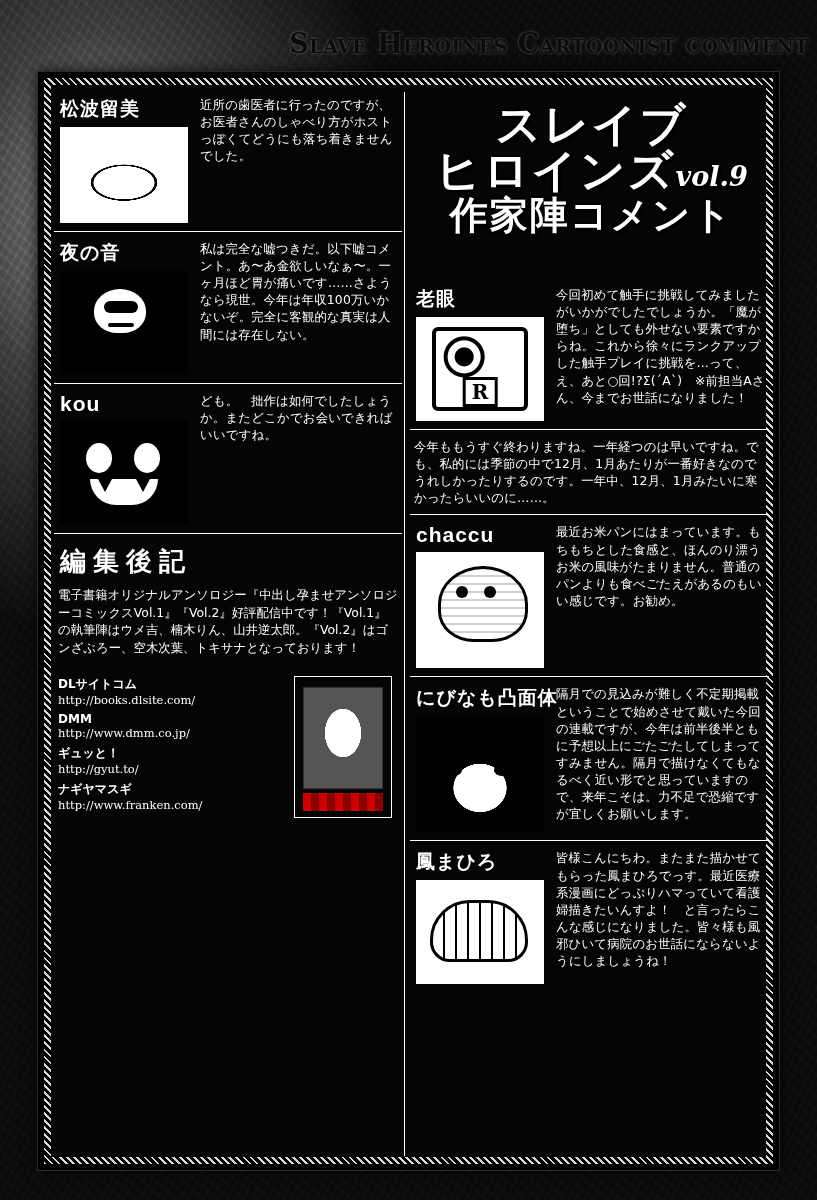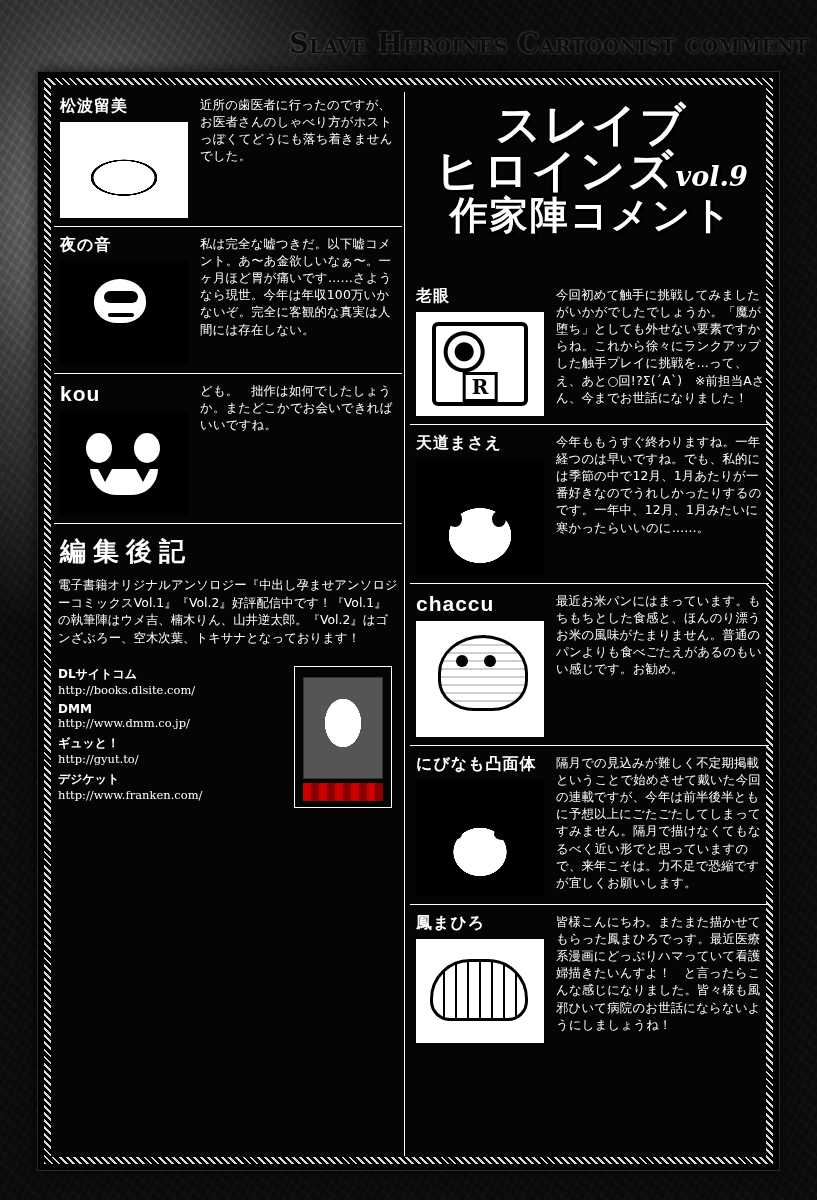--- a/index.html
+++ b/index.html
@@ -126,21 +126,21 @@
   .entry .body {
     flex: 1 1 auto;
     font-family: "DejaVu Sans", sans-serif;
     font-size: 12.4px;
     line-height: 1.38;
     color: #fff;
     letter-spacing: 0.2px;
     padding-top: 2px;
   }
   .author {
-    font-size: 16px;
+    font-size: 19px;
     font-weight: bold;
     color: #fff;
     letter-spacing: 1px;
     margin: 2px 0 5px 2px;
     font-family: "DejaVu Sans", sans-serif;
     white-space: nowrap;
   }
   .author.latin { font-family: "Liberation Sans", sans-serif; font-size: 21px; }
 
   
@@ -406,21 +406,21 @@
             </div>
             <div class="link-item">
               <div class="link-name">DMM</div>
               <div class="link-url">http://www.dmm.co.jp/</div>
             </div>
             <div class="link-item">
               <div class="link-name">ギュッと！</div>
               <div class="link-url">http://gyut.to/</div>
             </div>
             <div class="link-item">
-              <div class="link-name">デジケット</div>
+              <div class="link-name">ナギヤマスギ</div>
               <div class="link-url">http://www.franken.com/</div>
             </div>
           </div>
           <div class="cover-thumb">
             <div class="art art-cover"></div>
           </div>
         </div>
       </div>
 
     </div>
@@ -439,26 +439,20 @@
         <div class="left-block">
           <div class="author">老眼</div>
           <div class="thumb sq">
             <div class="art art-robot"></div>
           </div>
         </div>
         <div class="body">今回初めて触手に挑戦してみましたがいかがでしたでしょうか。「魔が堕ち」としても外せない要素ですからね。これから徐々にランクアップした触手プレイに挑戦を…って、え、あと○回!?Σ(´Α`)　※前担当Aさん、今までお世話になりました！</div>
       </div>
 
       <div class="entry">
-        <div class="left-block">
-          <div class="author">天道まさえ</div>
-          <div class="thumb tall">
-            <div class="art art-girl2"></div>
-          </div>
-        </div>
         <div class="body">今年ももうすぐ終わりますね。一年経つのは早いですね。でも、私的には季節の中で12月、1月あたりが一番好きなのでうれしかったりするのです。一年中、12月、1月みたいに寒かったらいいのに……。</div>
       </div>
 
       <div class="entry">
         <div class="left-block">
           <div class="author latin">chaccu</div>
           <div class="thumb tall">
             <div class="art art-bug"></div>
           </div>
         </div>

